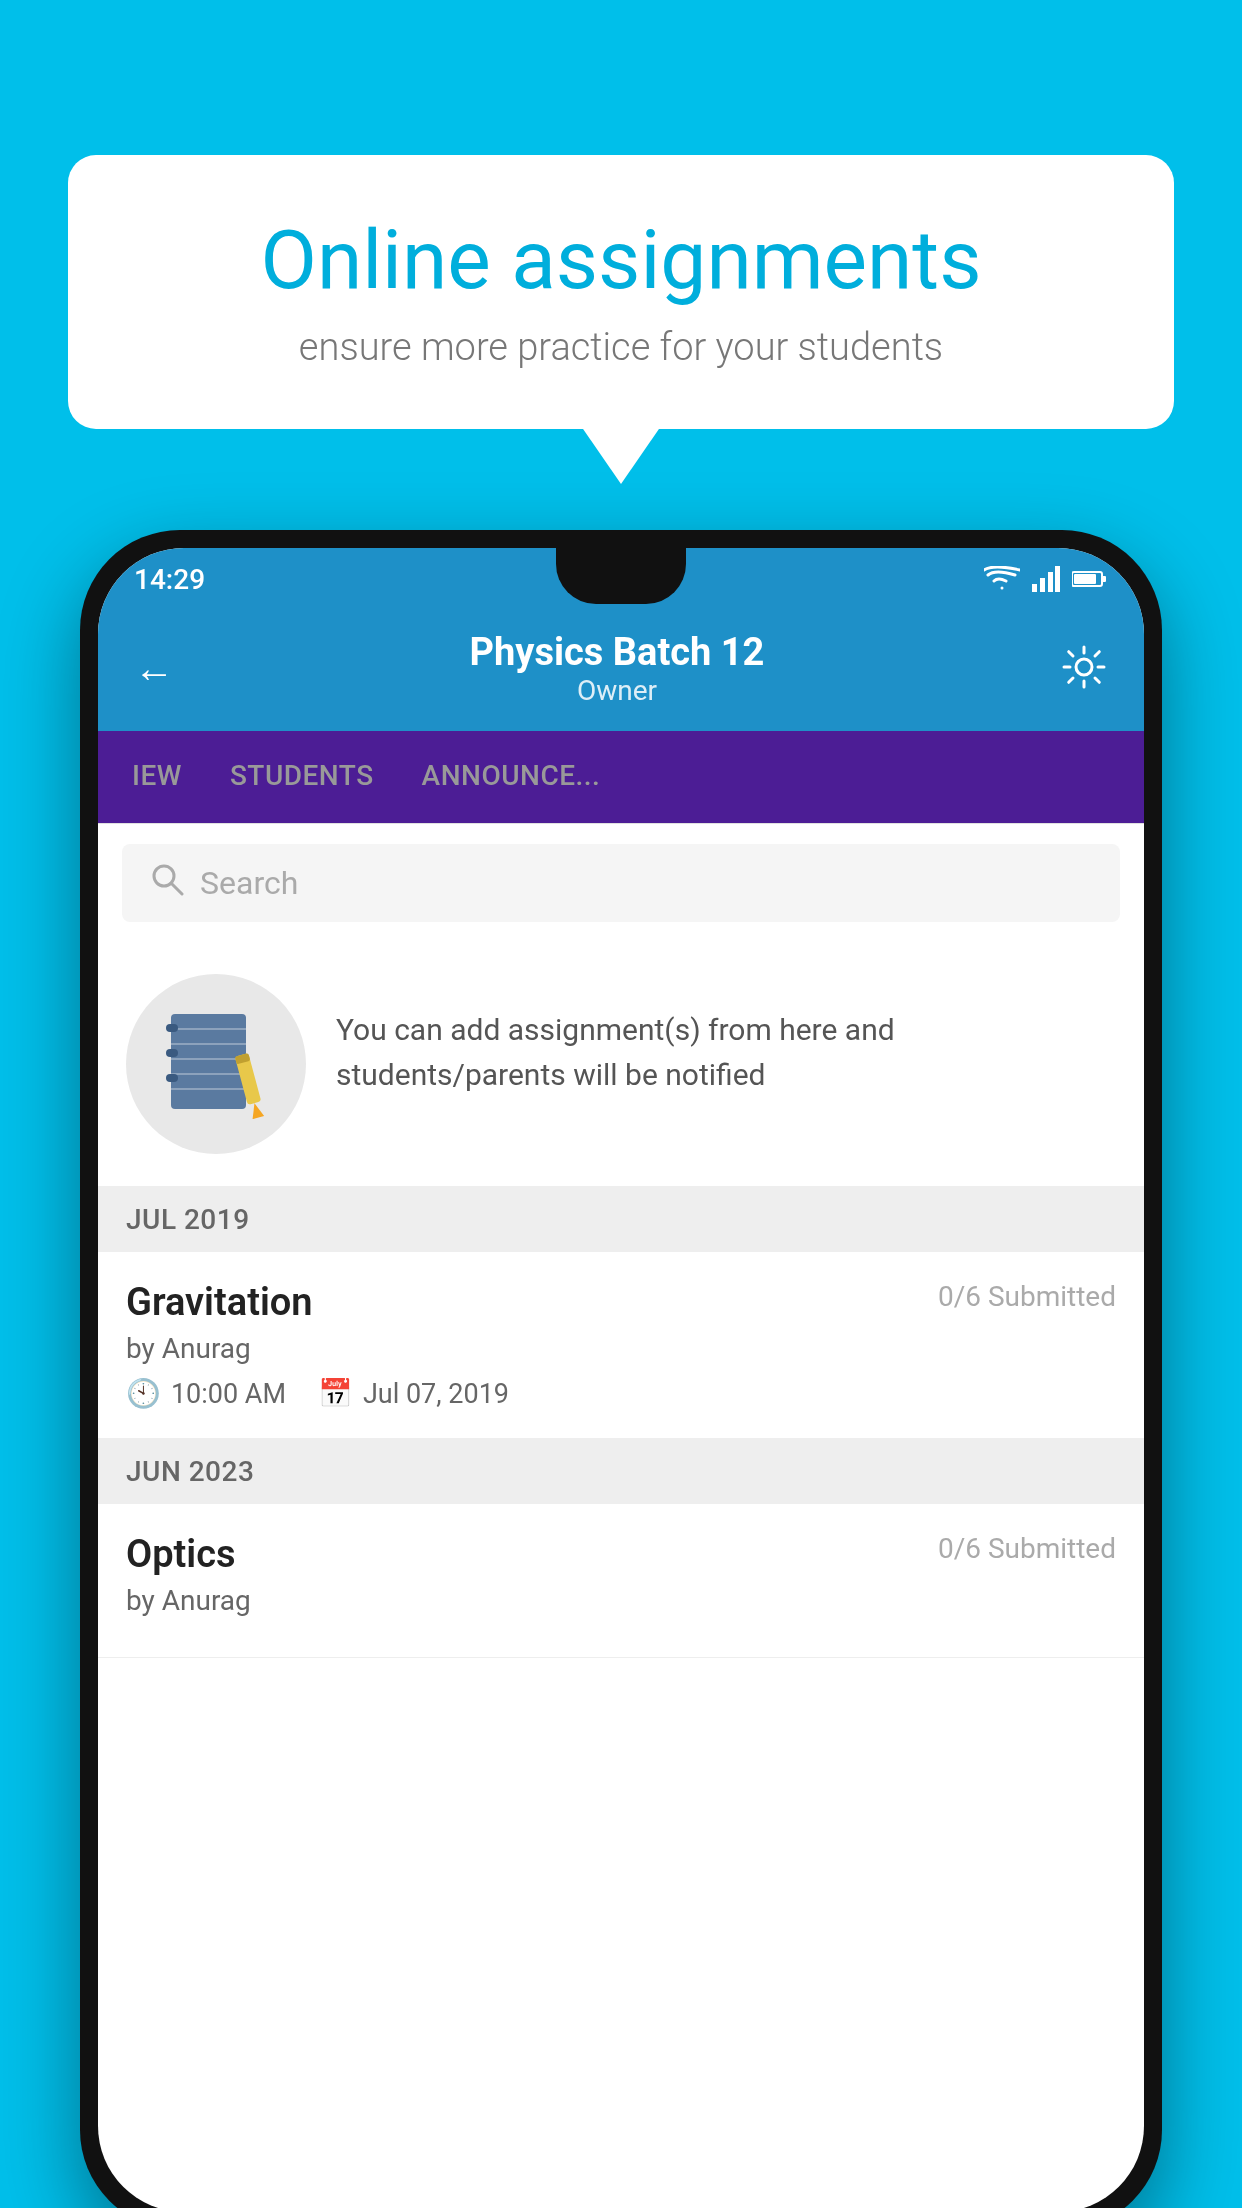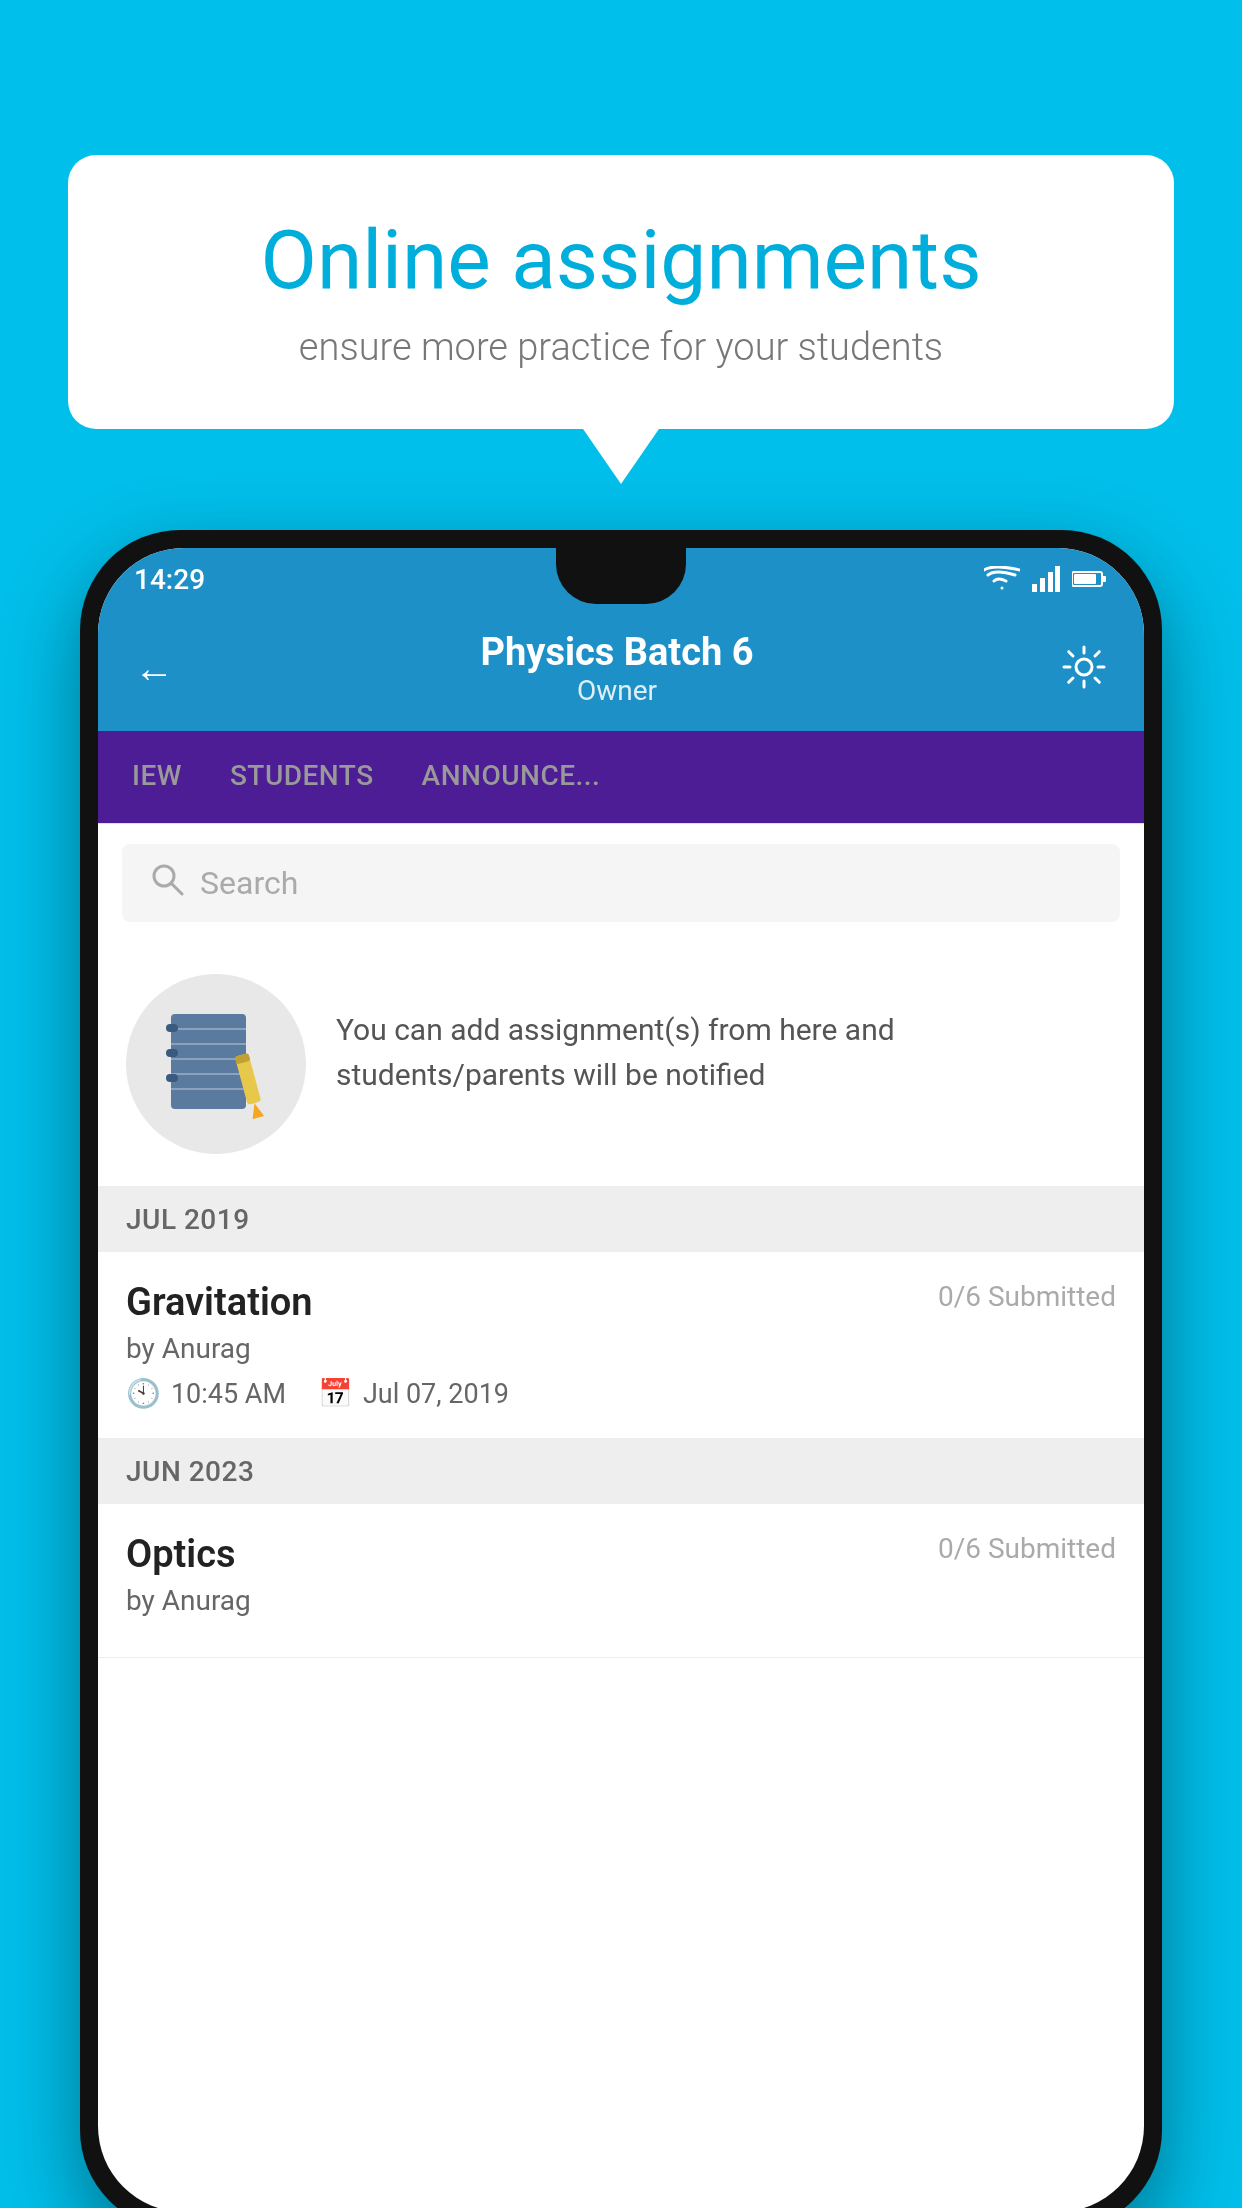--- a/index.html
+++ b/index.html
@@ -336,21 +336,21 @@
           <rect x="0" y="3" width="30" height="14" rx="2" stroke="white" stroke-width="2" fill="none"></rect>
           <rect x="30" y="7" width="4" height="6" rx="1" fill="white"></rect>
           <rect x="2" y="5" width="22" height="10" rx="1" fill="white"></rect>
         </svg>
       </div>
     </div>
 
     <div class="app-header">
       <span class="back-btn">←</span>
       <div class="header-center">
-        <div class="header-title">Physics Batch 6</div>
+        <div class="header-title">Physics Batch 12</div>
         <div class="header-subtitle">Owner</div>
       </div>
       <span class="gear-btn">
         <svg width="48" height="48" viewBox="0 0 48 48" fill="none">
           <circle cx="24" cy="24" r="8" stroke="white" stroke-width="3"></circle>
           <path d="M24 4 L24 10 M24 38 L24 44 M4 24 L10 24 M38 24 L44 24 M8.7 8.7 L13 13 M35 35 L39.3 39.3 M39.3 8.7 L35 13 M13 35 L8.7 39.3" stroke="white" stroke-width="3" stroke-linecap="round"></path>
         </svg>
       </span>
     </div>
 
@@ -404,21 +404,21 @@
 
     <div class="assignment-item">
       <div class="assignment-row-top">
         <span class="assignment-name">Gravitation</span>
         <span class="assignment-submitted">0/6 Submitted</span>
       </div>
       <div class="assignment-by">by Anurag</div>
       <div class="assignment-meta">
         <div class="meta-item">
           <span class="meta-icon">🕙</span>
-          <span>10:45 AM</span>
+          <span>10:00 AM</span>
         </div>
         <div class="meta-item">
           <span class="meta-icon">📅</span>
           <span>Jul 07, 2019</span>
         </div>
       </div>
     </div>
 
     <div class="section-header">
       <span>JUN 2023</span>

